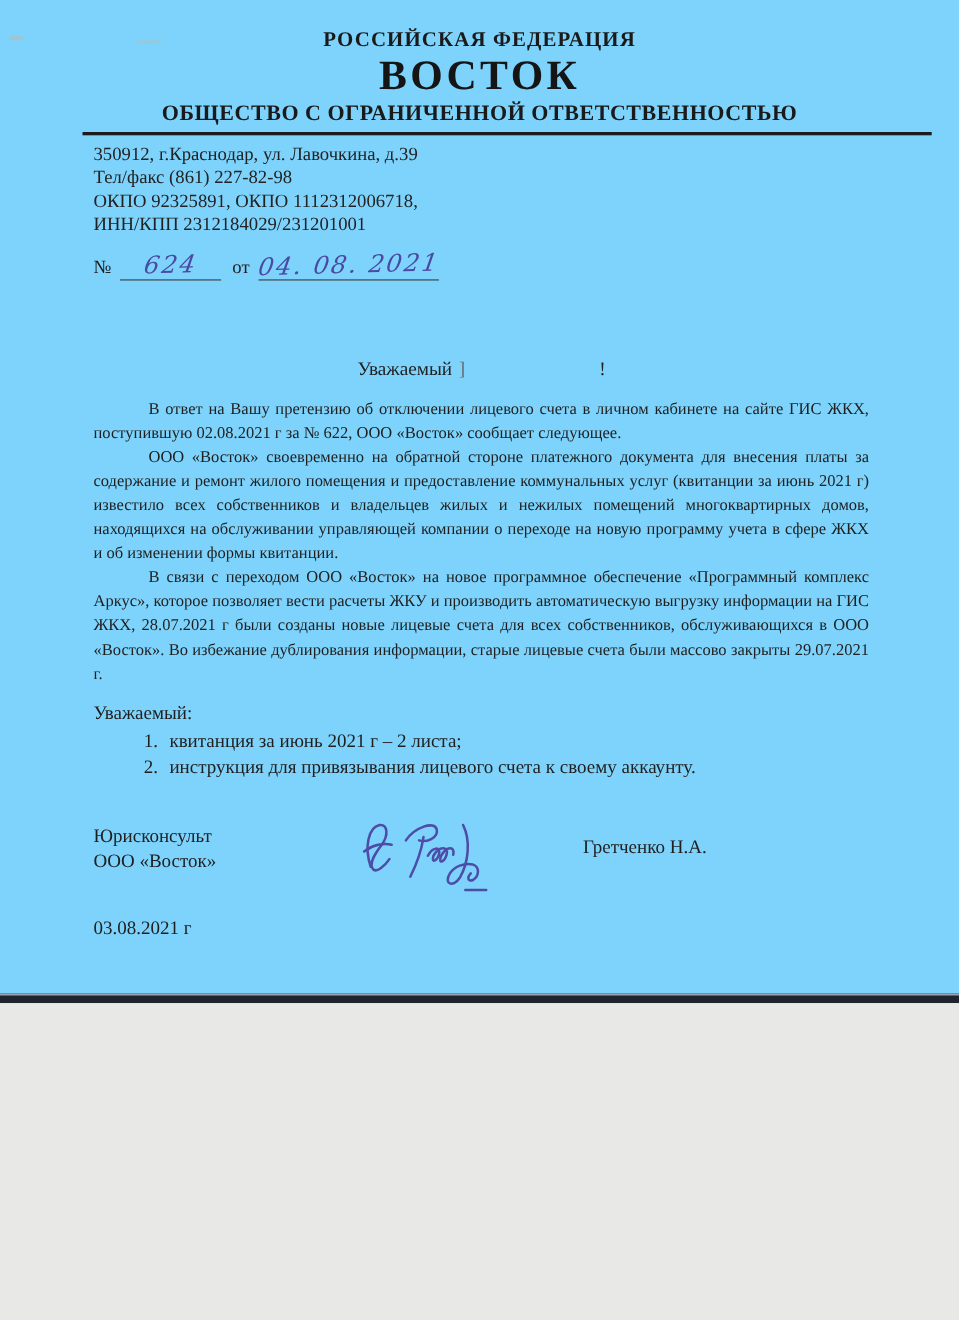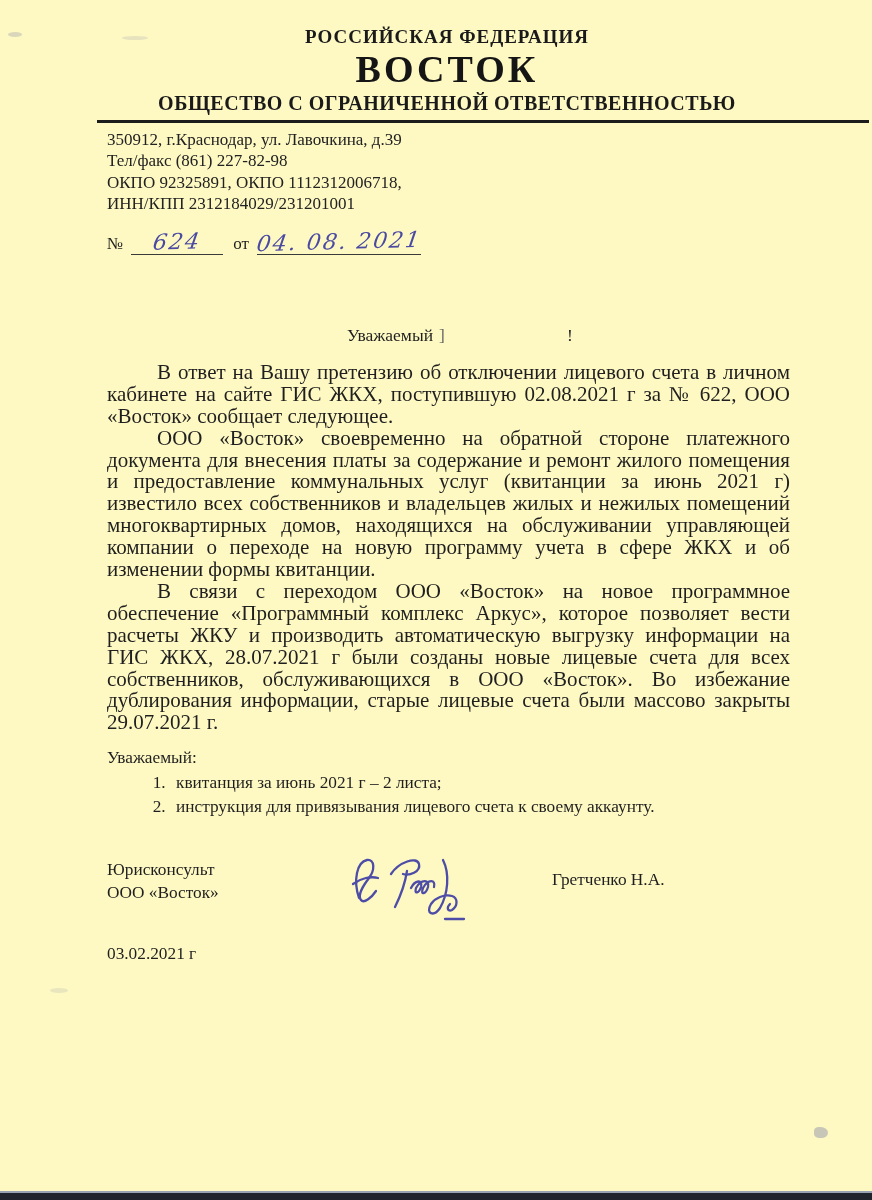--- a/index.html
+++ b/index.html
@@ -1,26 +1,25 @@
 <!DOCTYPE html>
 <html lang="ru"><head>
 <meta charset="utf-8">
 <style>
   * { margin: 0; padding: 0; box-sizing: border-box; }
   html, body { background: #e8e8e6; }
   .page {
     position: relative;
     width: 872px;
-    height: 1200px;
+    height: 912px;
     margin: 0 auto;
-    background: #fef9c3;
+    background: #7dd3fc;
     color: #1f1f1f;
     font-family: "Liberation Serif", "DejaVu Serif", serif;
     overflow: hidden;
-    padding-left: 22px;
   }
 
   
   .letterhead { text-align: center; }
   .country {
     padding-top: 26px;
     font-size: 19px;
     font-weight: bold;
     letter-spacing: 1px;
     color: #1a1a1a;
@@ -88,21 +87,21 @@
     margin: 64px 0 0 325px;
     font-size: 17.5px;
     white-space: nowrap;
   }
   .redaction-mark { color: #6a6a6a; margin-left: 6px; }
   .salutation-gap { display: inline-block; width: 122px; }
 
   
   .letter-body {
     margin: 16px 82px 0 85px;
-    font-size: 21px;
+    font-size: 15px;
     line-height: 21.9px;
     text-align: justify;
   }
   .letter-body p { text-indent: 50px; }
 
   
   .attachments {
     margin: 13px 82px 0 85px;
     font-size: 17.3px;
     line-height: 21.9px;
@@ -207,21 +206,21 @@
         <path d="M46 24 C54 12 72 6 74 14 C76 22 64 26 58 24"></path>
         <path d="M62 21 C60 34 55 47 50 57"></path>
         <path d="M66 38 C70 30 78 29 76 37 C74 43 69 45 71 38 C76 29 85 29 83 37 C81 44 75 46 78 38 C83 29 91 29 89 37"></path>
         <path d="M98 10 C105 24 103 44 95 58 C89 67 80 64 86 54 C90 48 99 44 107 46 C113 48 113 56 107 60 C103 62 101 58 105 54"></path>
         <path d="M100 69 L119 69"></path>
       </g>
     </svg>
     <div class="sig-name">Гретченко Н.А.</div>
   </div>
 
-  <div class="sig-date">03.02.2021 г</div>
+  <div class="sig-date">03.08.2021 г</div>
 
   <div class="smudge s1"></div>
   <div class="smudge s2"></div>
   <div class="smudge s3"></div>
   <div class="smudge s4"></div>
   <div class="scan-band"></div>
 
 </div>
 
 </body></html>

